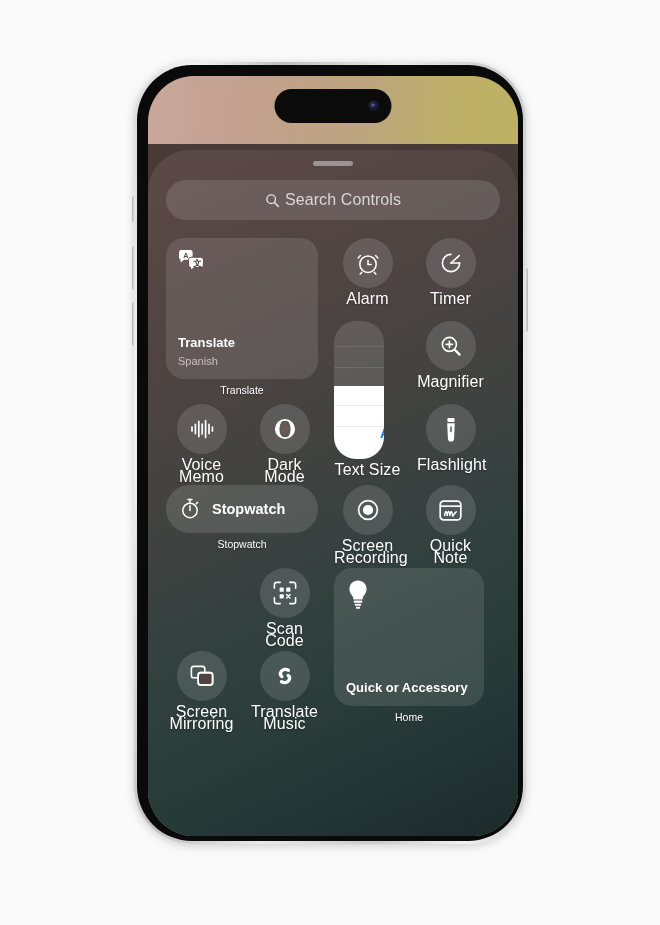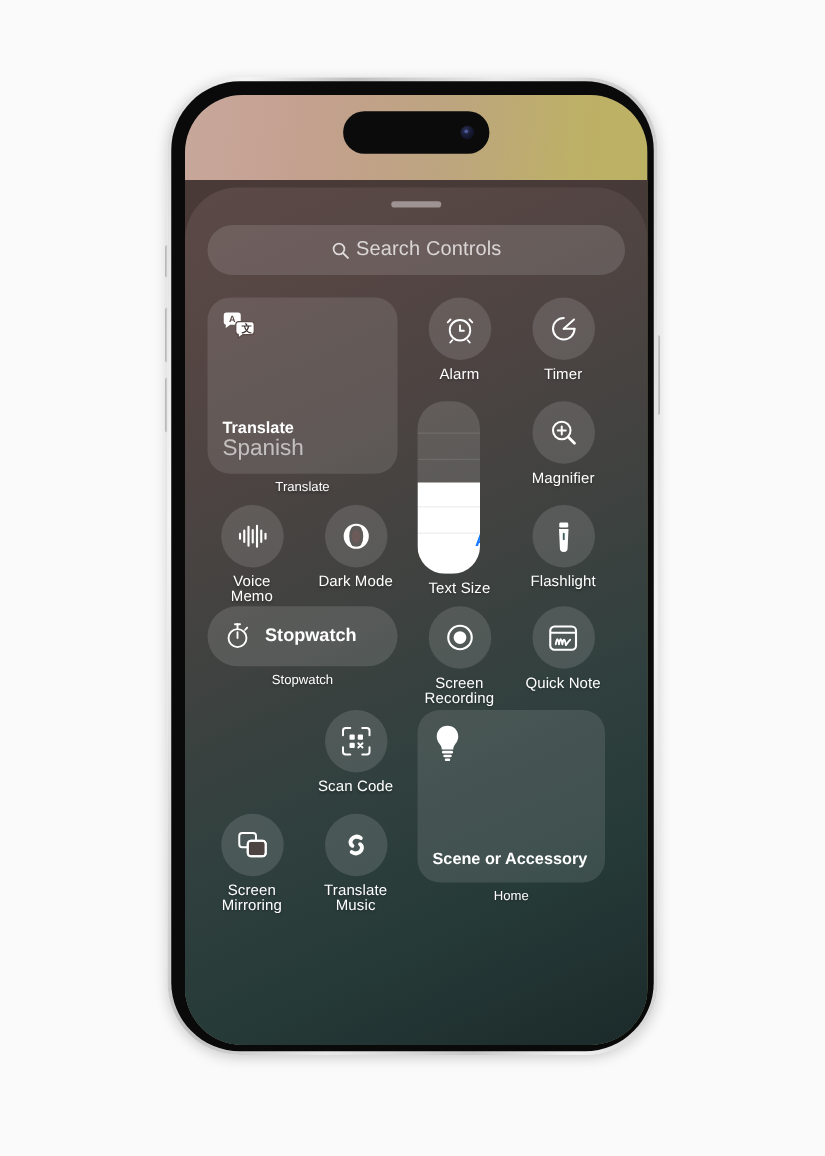--- a/index.html
+++ b/index.html
@@ -110,40 +110,40 @@
 
   
   .ctl-round {
     width: 50px; height: 50px; border-radius: 50%;
     background: rgba(255,255,255,.13);
     display:flex; align-items:center; justify-content:center;
     margin: 0 auto;
   }
   .ctl-label {
     margin-top: 5px; text-align: center;
-    font-size: 12px; line-height: 12px; color: #fff;
+    font-size: 16px; line-height: 12px; color: #fff;
     letter-spacing: .1px; white-space: pre-line;
     text-shadow: 0 1px 2px rgba(0,0,0,.35);
   }
   .ctl-caption {
     margin-top: 5px; text-align: center;
     font-size: 10.5px; line-height: 12px; color: #fff;
     text-shadow: 0 1px 2px rgba(0,0,0,.35);
   }
 
   
   .widget {
     border-radius: 18px;
     background: rgba(255,255,255,.115);
     position: relative;
   }
   .widget-icon { position: absolute; left: 12px; top: 11px; }
   .widget-text { position: absolute; left: 12px; bottom: 10px; }
   .widget-title { font-size: 13px; font-weight: bold; color:#fff; line-height: 15px; }
-  .widget-sub { font-size: 18px; color: rgba(255,255,255,.62); line-height: 15px; }
+  .widget-sub { font-size: 11px; color: rgba(255,255,255,.62); line-height: 15px; }
 
   
   .pill {
     height: 48px; border-radius: 24px;
     background: rgba(255,255,255,.13);
     display: flex; align-items: center; gap: 10px; padding-left: 12px;
   }
   .pill-text { font-size: 14.5px; font-weight: bold; color: #fff; }
 
   
@@ -381,21 +381,21 @@
               <div class="widget" style="height:138px;">
                 <span class="widget-icon">
                   <svg width="24" height="32" viewBox="0 0 24 32">
                     <path d="M12 1.6c5.1 0 8.6 3.7 8.6 8.5 0 3.4-1.9 5.3-3 7-0.8 1.3-1 2.3-1 3.4h-9.2c0-1.1-0.2-2.1-1-3.4-1.1-1.7-3-3.6-3-7 0-4.8 3.5-8.5 8.6-8.5z" fill="#fff"></path>
                     <rect x="7.6" y="21.6" width="8.8" height="2.1" rx="1" fill="#fff"></rect>
                     <rect x="8.6" y="24.7" width="6.8" height="2.1" rx="1" fill="#fff"></rect>
                     <rect x="9.8" y="27.8" width="4.4" height="2" rx="1" fill="#fff"></rect>
                   </svg>
                 </span>
                 <span class="widget-text">
-                  <span class="widget-title">Scene or Accessory</span>
+                  <span class="widget-title">Quick or Accessory</span>
                 </span>
               </div>
               <div class="ctl-caption">Home</div>
             </div>
 
             <div class="tile" style="left:2px;top:413px;width:67px;">
               <div class="ctl-round">
                 <span>
                   <svg width="26" height="24" viewBox="0 0 26 24" fill="none" stroke="#fff" stroke-width="1.6">
                     <rect x="2.4" y="2.4" width="13.4" height="11.4" rx="2.4"></rect>

